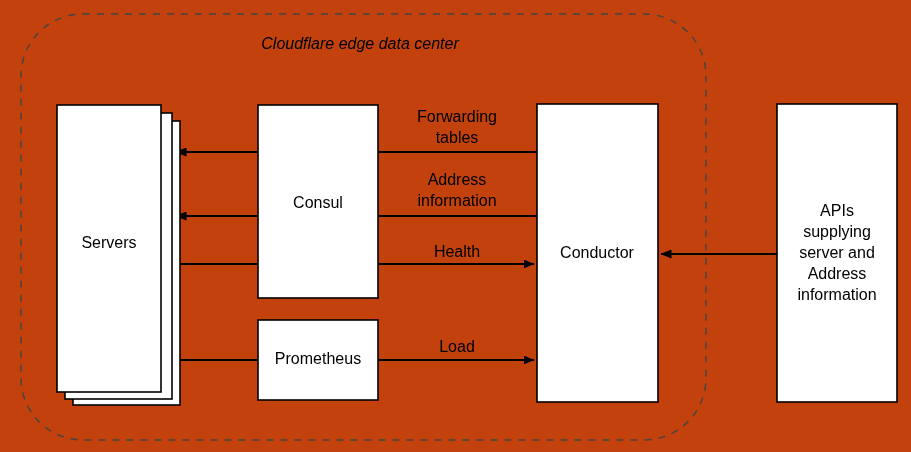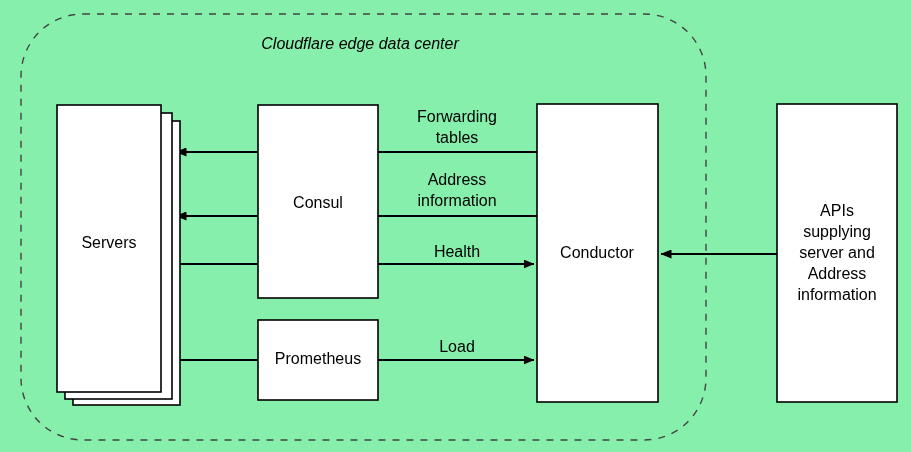--- a/index.html
+++ b/index.html
@@ -4,21 +4,21 @@
 <style>
   html, body {
     margin: 0;
     padding: 0;
     background: #ffffff;
   }
   #canvas {
     position: relative;
     width: 911px;
     height: 452px;
-    background: #86efac;
+    background: #c2410c;
     font-family: "Liberation Sans", sans-serif;
     overflow: hidden;
   }
   #diagram-svg {
     position: absolute;
     left: 0;
     top: 0;
     width: 911px;
     height: 452px;
   }

